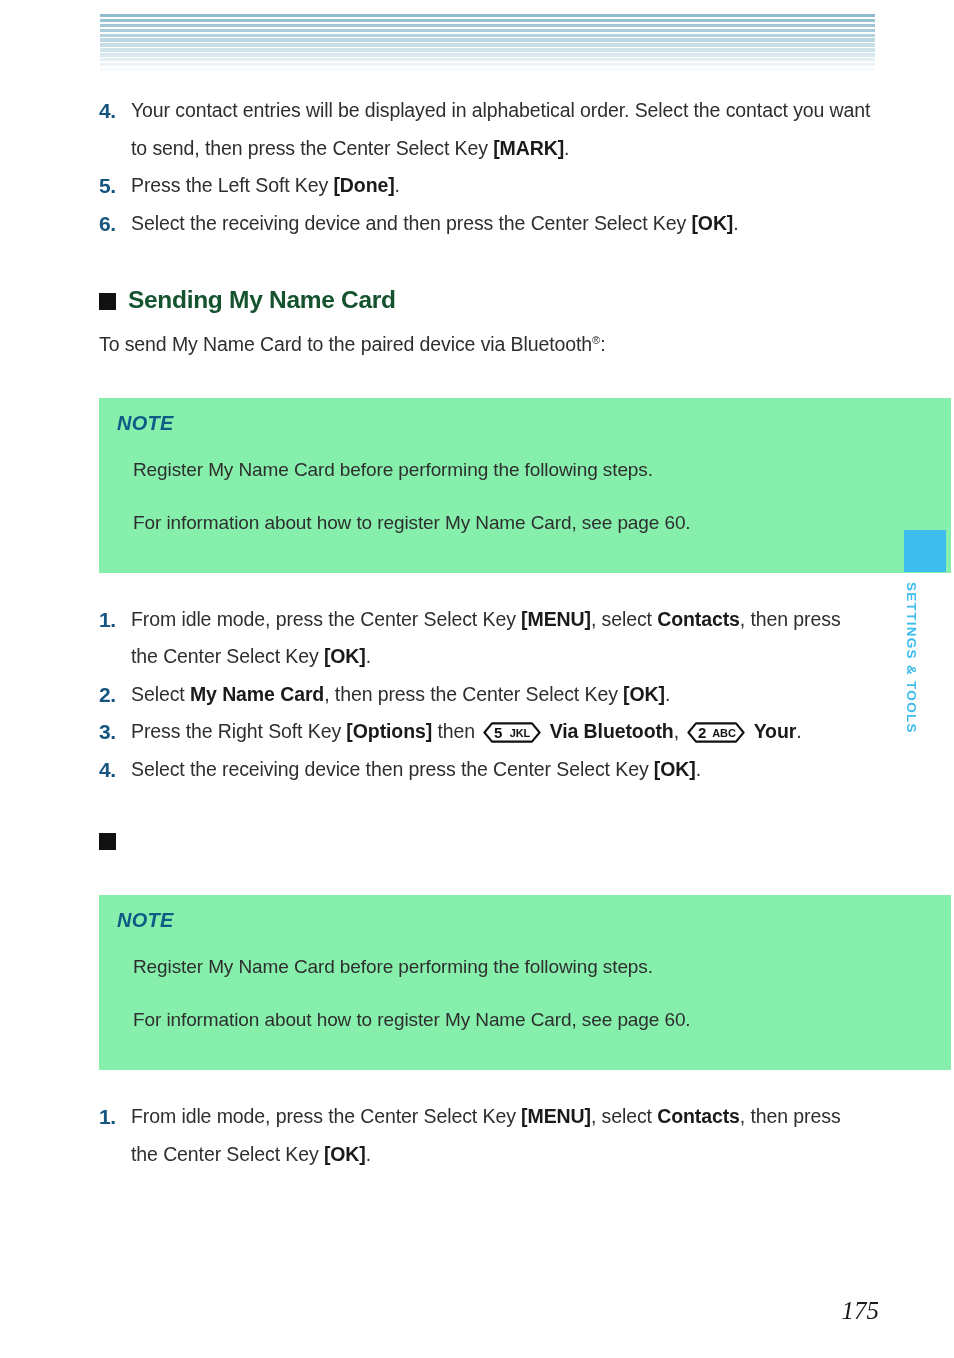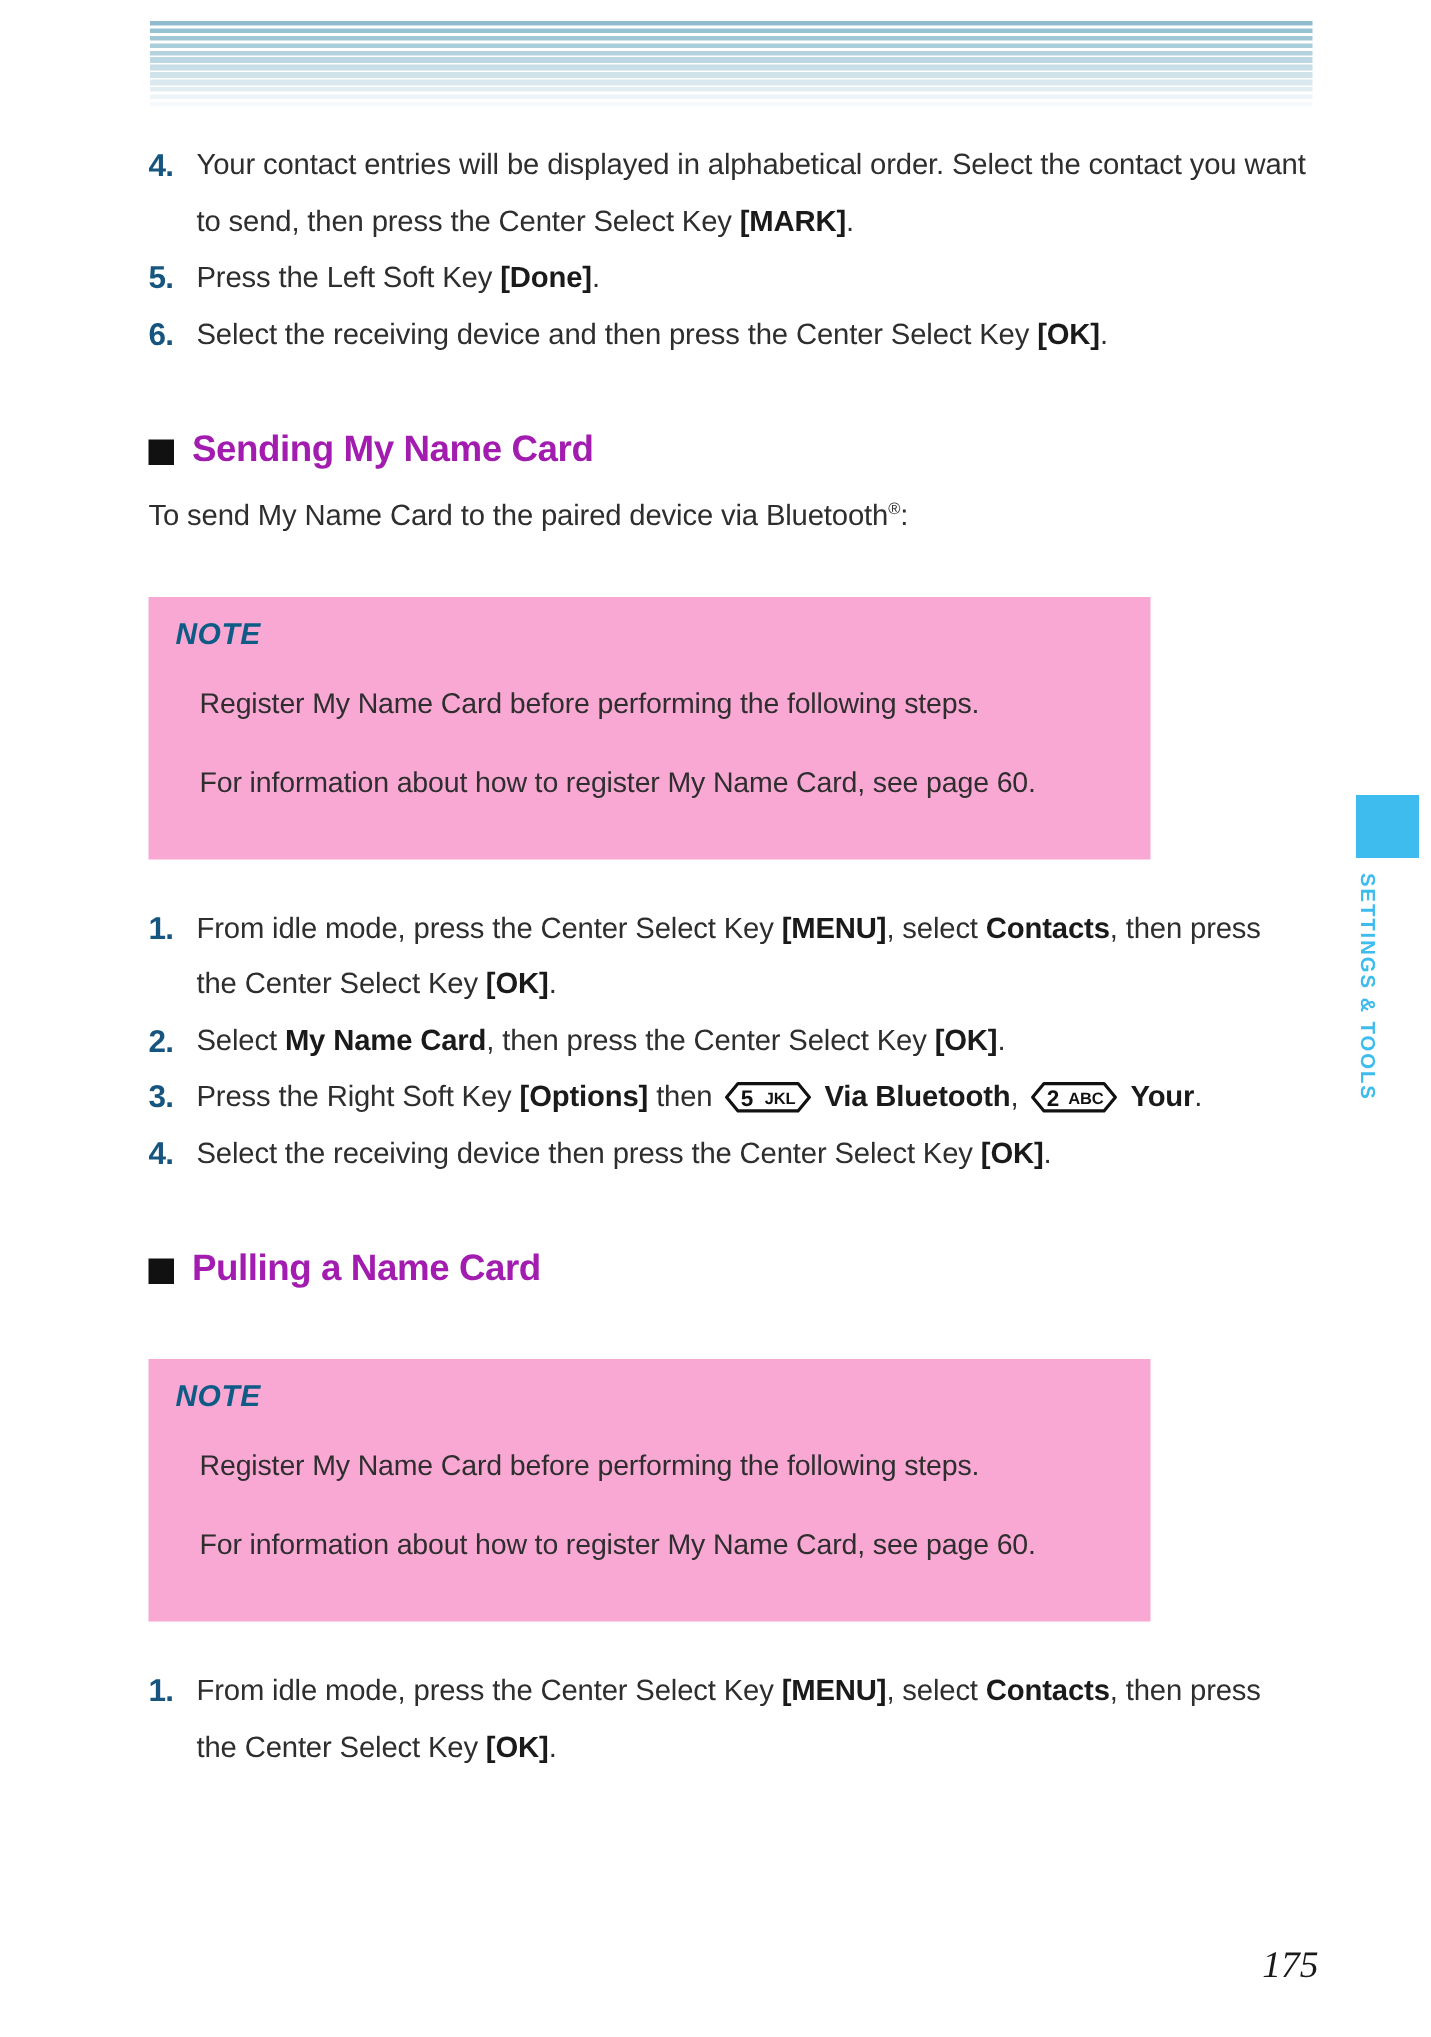--- a/index.html
+++ b/index.html
@@ -67,21 +67,21 @@
     font-weight: bold;
     margin-top: 48px;
   }
 
   
   .section-heading {
     display: flex;
     align-items: center;
     font-size: 24.5px;
     font-weight: bold;
-    color: #a21caf;
+    color: #14532d;
     letter-spacing: -0.3px;
     margin: 0;
   }
   .section-heading .sq {
     width: 17px;
     height: 17px;
     background: #111111;
     margin-right: 12px;
     flex: 0 0 auto;
     position: relative;
@@ -96,24 +96,24 @@
     letter-spacing: -0.1px;
   }
   .body-para sup, .step sup, .note-line sup {
     font-size: 11px;
     vertical-align: super;
     line-height: 0;
   }
 
   
   .note-box {
-    background: #f9a8d4;
+    background: #86efac;
     padding: 14px 28px 16px 18px;
     box-sizing: border-box;
-    width: 668px;
+    width: 852px;
   }
   .note-title {
     font-size: 20px;
     font-weight: bold;
     font-style: italic;
     color: #0e5c86;
     letter-spacing: 0.3px;
     margin: 0 0 4px 0;
   }
   .note-line {
@@ -233,21 +233,20 @@
             <text x="15" y="16" text-anchor="middle" font-family="&quot;Liberation Sans&quot;, sans-serif" font-size="15" font-weight="bold" fill="#111">2</text>
             <text x="37" y="15" text-anchor="middle" font-family="&quot;Liberation Sans&quot;, sans-serif" font-size="11" font-weight="bold" fill="#111">ABC</text>
           </svg></span><span> </span><b>Your</b><span>.</span></li>
       <li class="step"><span class="num">4.</span><span>Select the receiving device then press the Center Select Key </span><b>[OK]</b><span>.</span></li>
     </ol>
 
   <div class="gap-44"></div>
 
   <h2 class="section-heading">
     <span class="sq"></span>
-    <span>Pulling a Name Card</span>
   </h2>
 
   <div class="gap-12"></div>
 
 
   <div class="gap-34"></div>
 
   <div class="note-box">
     <p class="note-title">NOTE</p>
     <p class="note-line">Register My Name Card before performing the following steps.</p>

